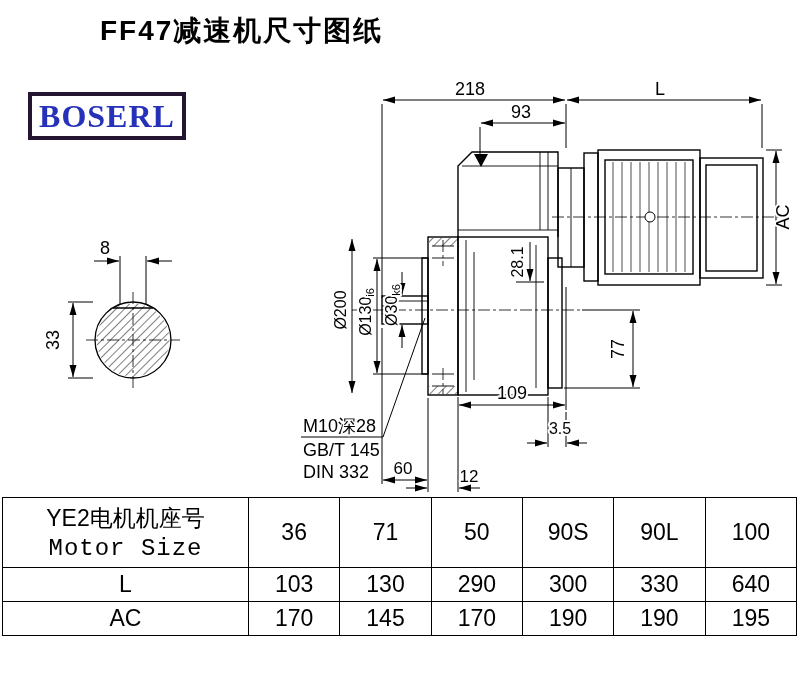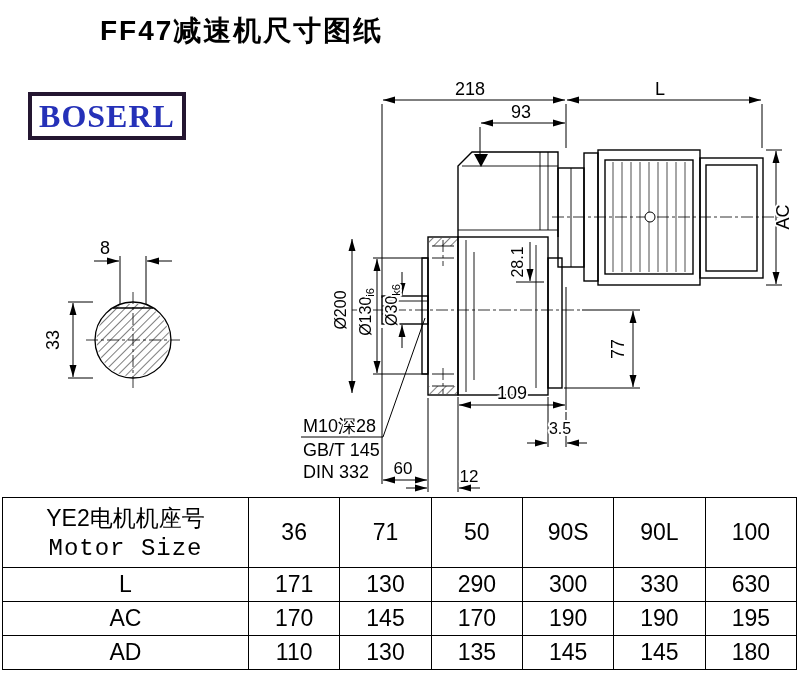--- a/index.html
+++ b/index.html
@@ -236,39 +236,30 @@
       </td>
       <td>36</td>
       <td>71</td>
       <td>50</td>
       <td>90S</td>
       <td>90L</td>
       <td>100</td>
     </tr>
     <tr>
       <td>L</td>
-      <td>171</td>
+      <td>103</td>
       <td>130</td>
       <td>290</td>
       <td>300</td>
       <td>330</td>
-      <td>630</td>
+      <td>640</td>
     </tr>
     <tr>
       <td>AC</td>
       <td>170</td>
       <td>145</td>
       <td>170</td>
       <td>190</td>
       <td>190</td>
       <td>195</td>
     </tr>
-    <tr>
-      <td>AD</td>
-      <td>110</td>
-      <td>130</td>
-      <td>135</td>
-      <td>145</td>
-      <td>145</td>
-      <td>180</td>
-    </tr>
   </tbody>
 </table>
 
 </body></html>

